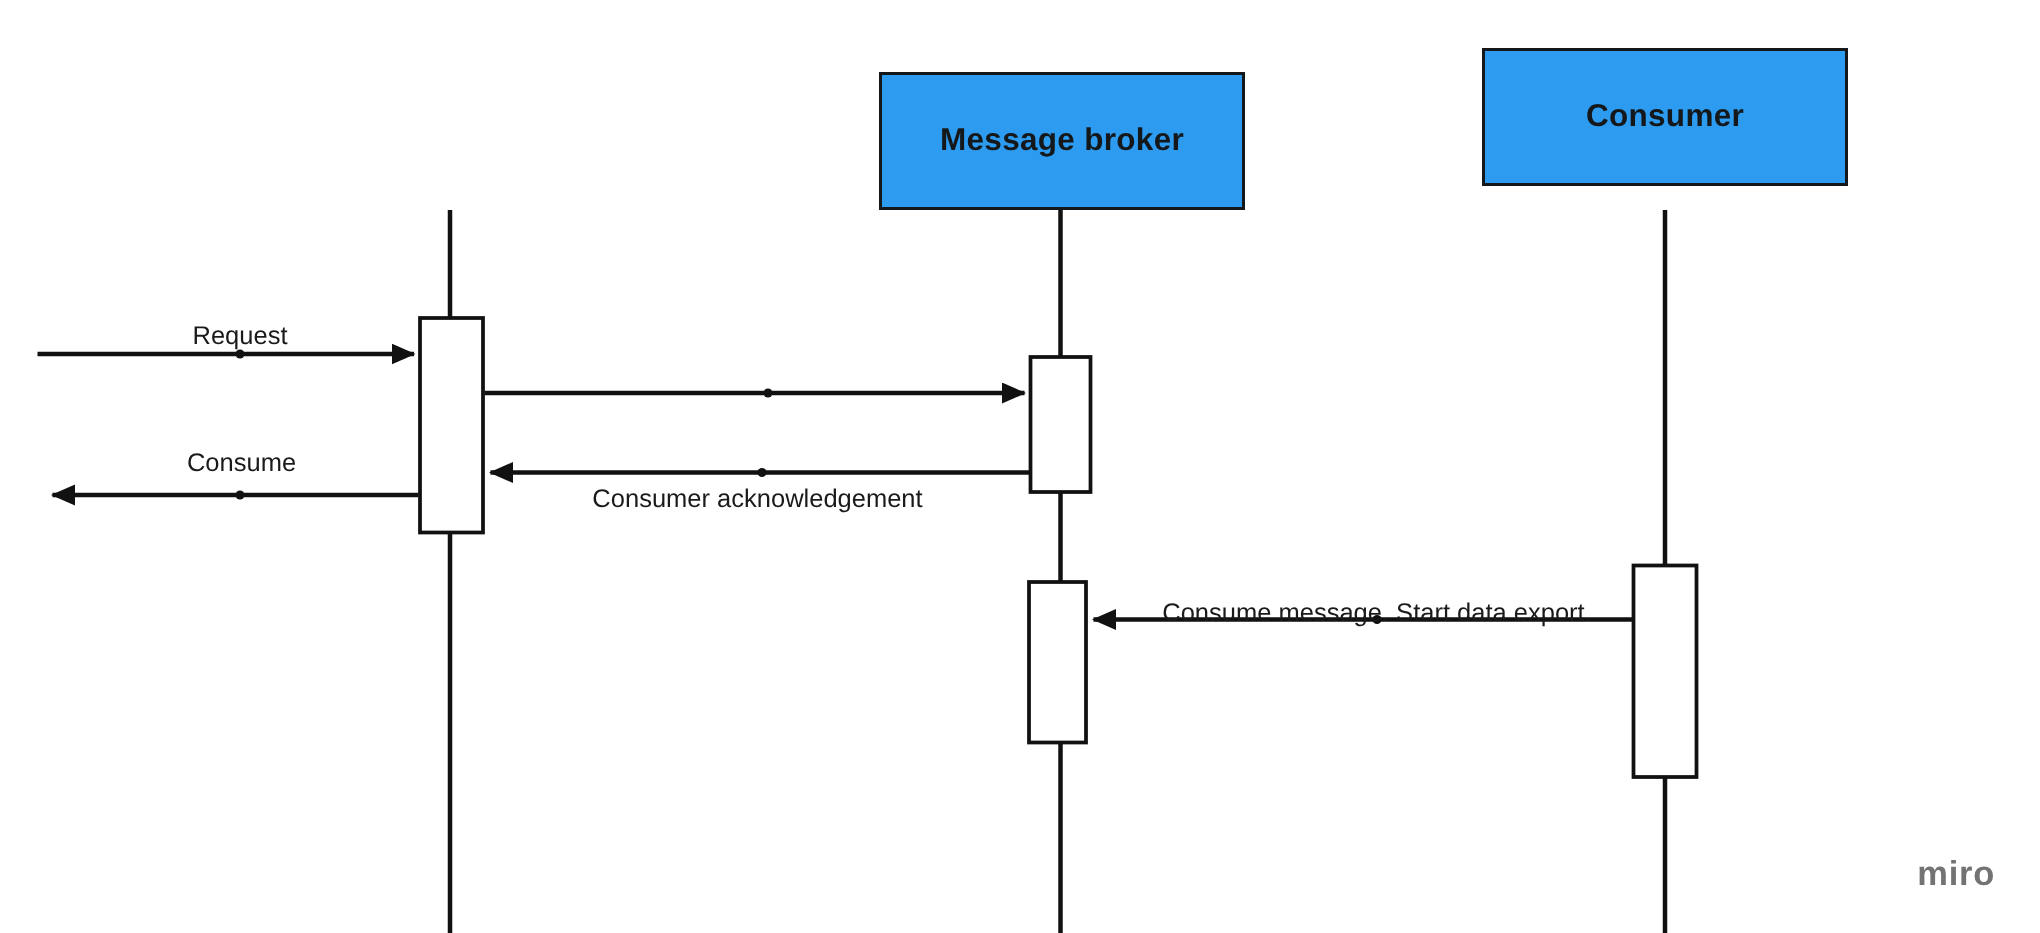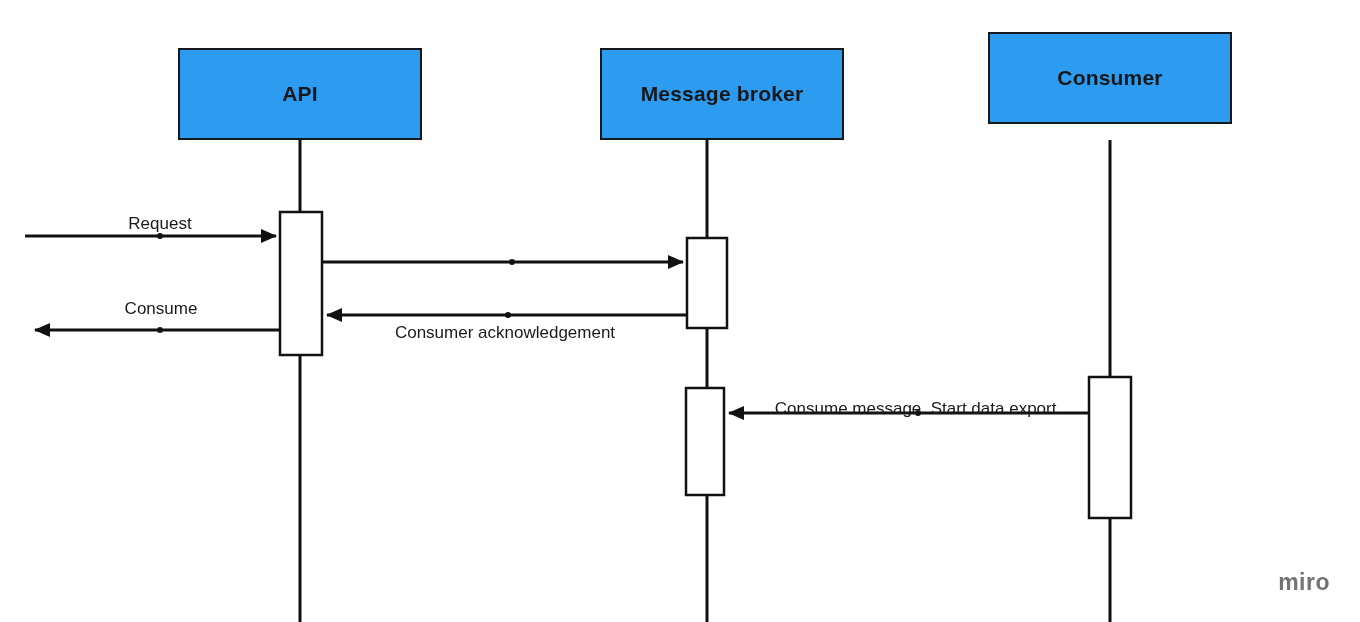--- a/index.html
+++ b/index.html
@@ -86,24 +86,21 @@
     <line x1="686" y1="315" x2="327" y2="315" stroke="#111111" stroke-width="3" marker-end="url(#arrowhead)"></line>
     <circle cx="508" cy="315" r="3" fill="#111111"></circle>
 
     <line x1="279" y1="330" x2="35" y2="330" stroke="#111111" stroke-width="3" marker-end="url(#arrowhead)"></line>
     <circle cx="160" cy="330" r="3" fill="#111111"></circle>
 
     <line x1="1088" y1="413" x2="729" y2="413" stroke="#111111" stroke-width="3" marker-end="url(#arrowhead)"></line>
     <circle cx="918" cy="413" r="3" fill="#111111"></circle>
   </svg>
 
-  <div class="actor" style="left:178px; top:48px;">
-    <span>API</span>
-  </div>
-  <div class="actor" style="left:600px; top:48px;text-align:center;">
+  <div class="actor" style="left:586px; top:48px;text-align:center;">
     <span>Message broker</span>
   </div>
   <div class="actor" style="left:988px; top:32px;">
     <span>Consumer</span>
   </div>
 
   <div class="msg-label" style="left:160px; top:214px;">Request</div>
   <div class="msg-label" style="left:505px; top:323px;">Consumer acknowledgement</div>
   <div class="msg-label" style="left:161px; top:299px;">Consume</div>
   <div class="msg-label" style="left:918px; top:399px;">Consume message. Start data export.</div>

